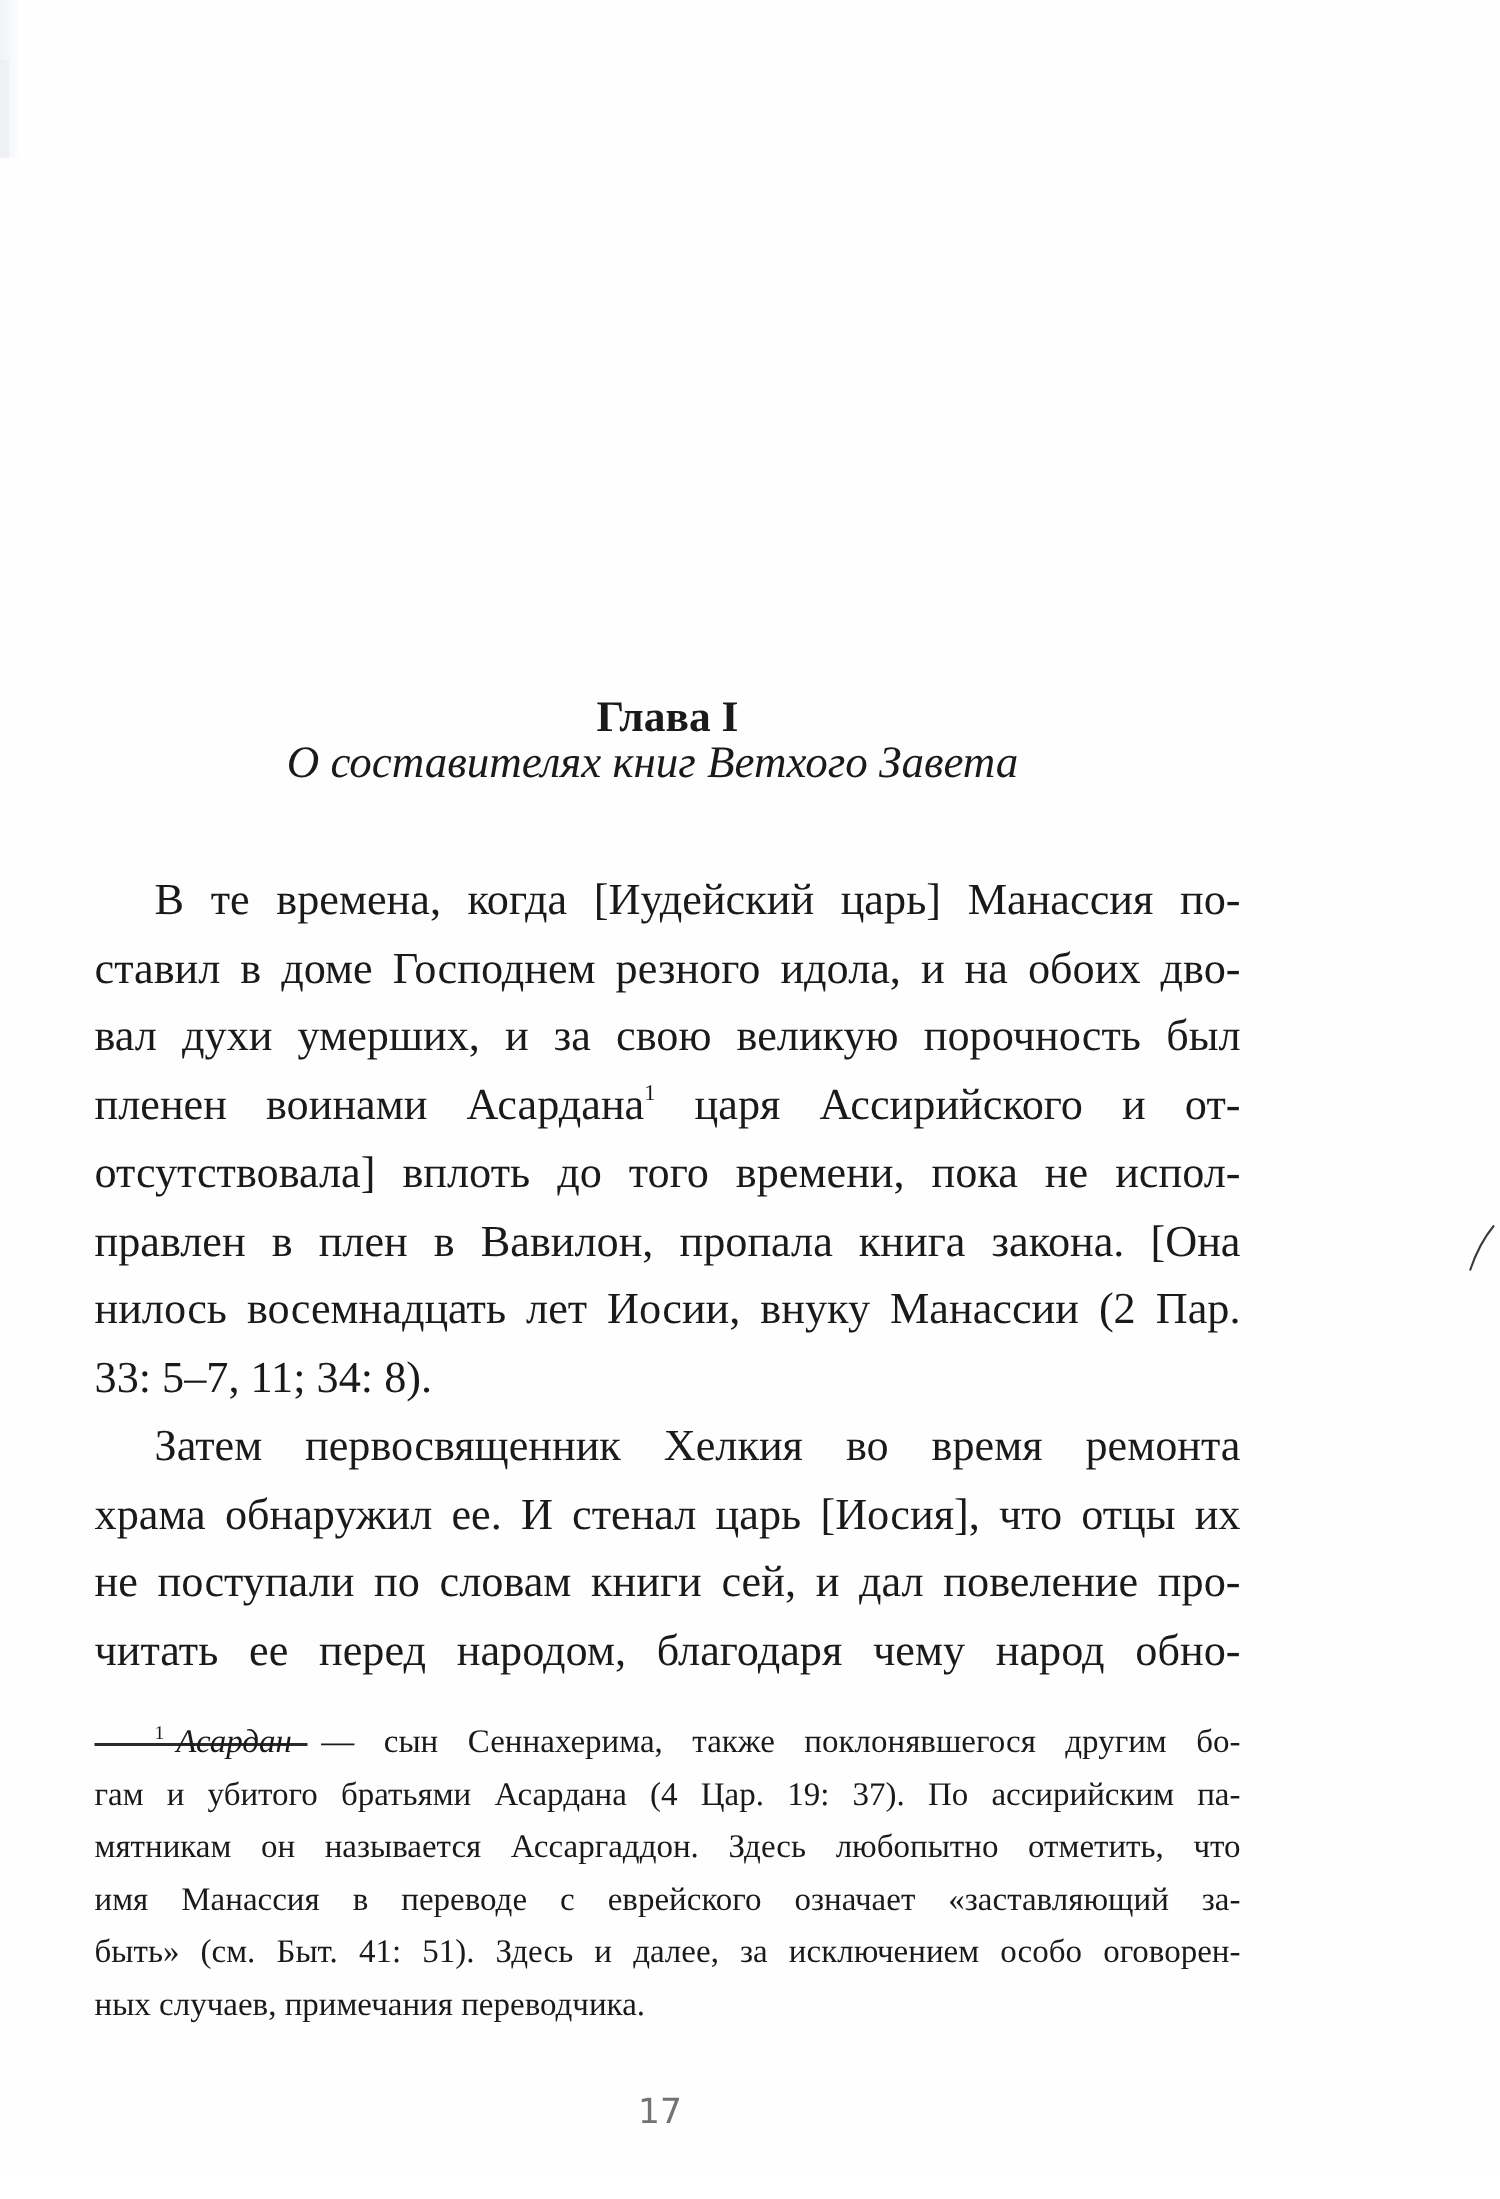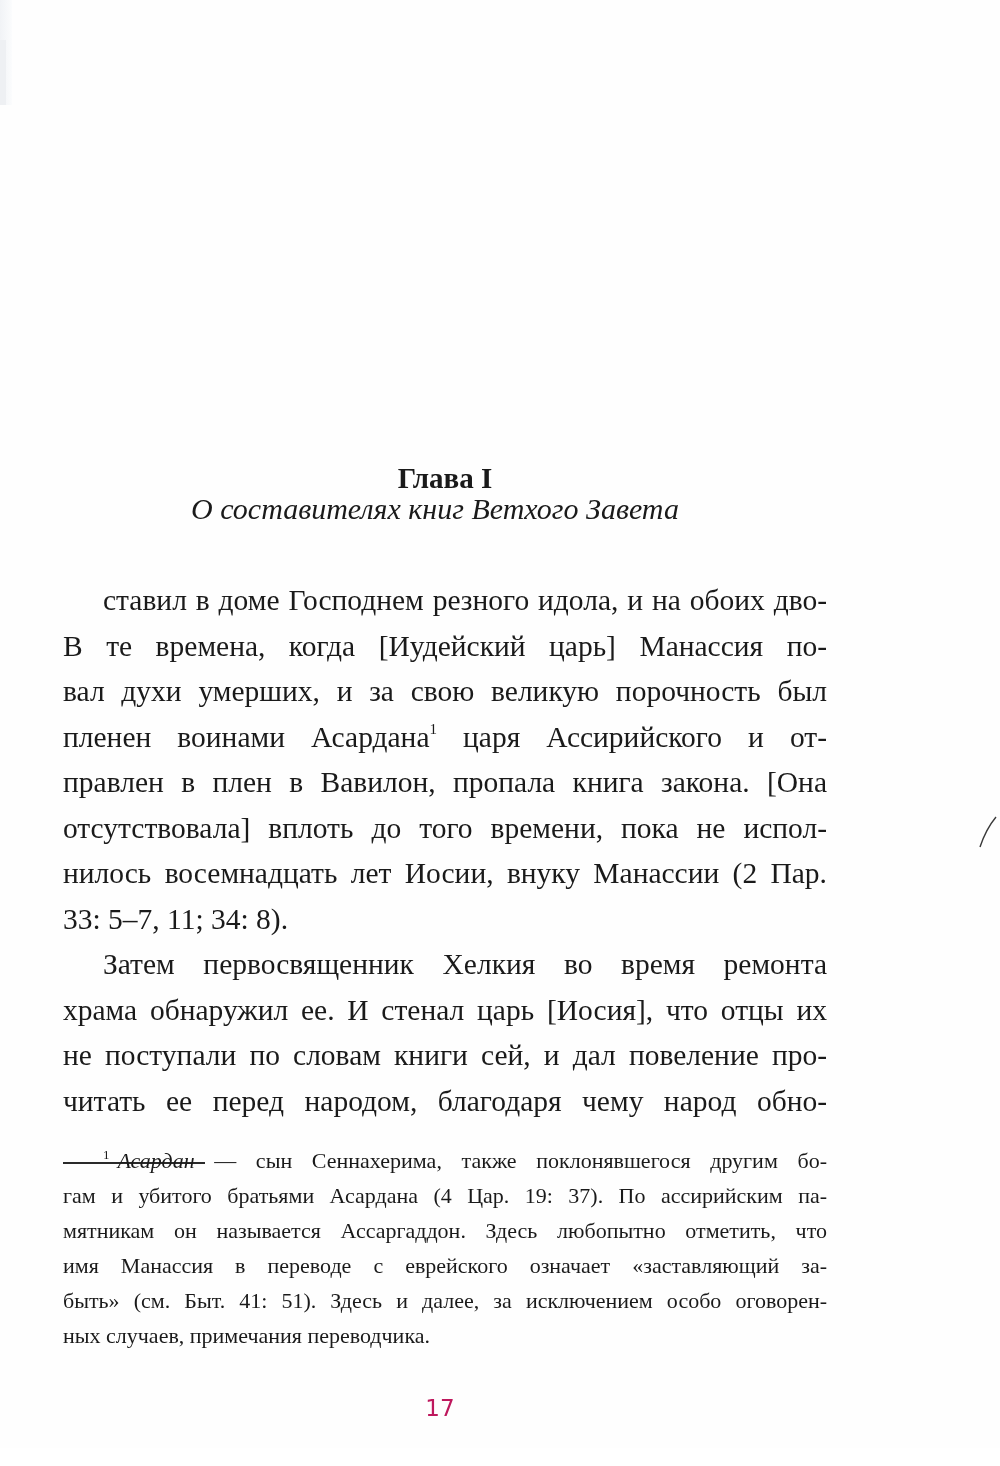--- a/index.html
+++ b/index.html
@@ -117,21 +117,21 @@
     .fn-term {
       font-style: italic;
     }
     .page-number {
       position: absolute;
       left: 0; width: 880px;
       top: 1395px;
       text-align: center;
       font-family: "DejaVu Sans", "Liberation Sans", sans-serif;
       font-size: 23px;
-      color: #be185d;
+      color: #737373;
     }
     .margin-mark {
       position: absolute;
       left: 978px;
       top: 815px;
       width: 20px;
       height: 40px;
     }
   </style>
 </head>
@@ -139,26 +139,26 @@
 
 <div class="page">
   <div class="edge-shadow"></div>
   <div class="edge-shadow2"></div>
 
   <div class="chapter-title">Глава I</div>
   <div class="chapter-subtitle">О составителях книг Ветхого Завета</div>
 
   <div class="body-text">
     <div class="para">
+      <span class="body-line">В те времена, когда [Иудейский царь] Манассия по-</span>
       <span class="body-line">ставил в доме Господнем резного идола, и на обоих дво-</span>
-      <span class="body-line">В те времена, когда [Иудейский царь] Манассия по-</span>
       <span class="body-line">вал духи умерших, и за свою великую порочность был</span>
       <span class="body-line" style="word-spacing: 6px;"><span>пленен воинами Асардана</span><sup class="fn-ref">1</sup><span> царя Ассирийского и от-</span></span>
+      <span class="body-line">отсутствовала] вплоть до того времени, пока не испол-</span>
       <span class="body-line">правлен в плен в Вавилон, пропала книга закона. [Она</span>
-      <span class="body-line">отсутствовала] вплоть до того времени, пока не испол-</span>
       <span class="body-line">нилось восемнадцать лет Иосии, внуку Манассии (2 Пар.</span>
       <span class="body-line last">33: 5–7, 11; 34: 8).</span>
     </div>
     <div class="para">
       <span class="body-line">Затем первосвященник Хелкия во время ремонта</span>
       <span class="body-line">храма обнаружил ее. И стенал царь [Иосия], что отцы их</span>
       <span class="body-line">не поступали по словам книги сей, и дал повеление про-</span>
       <span class="body-line">читать ее перед народом, благодаря чему народ обно-</span>
     </div>
   </div>

